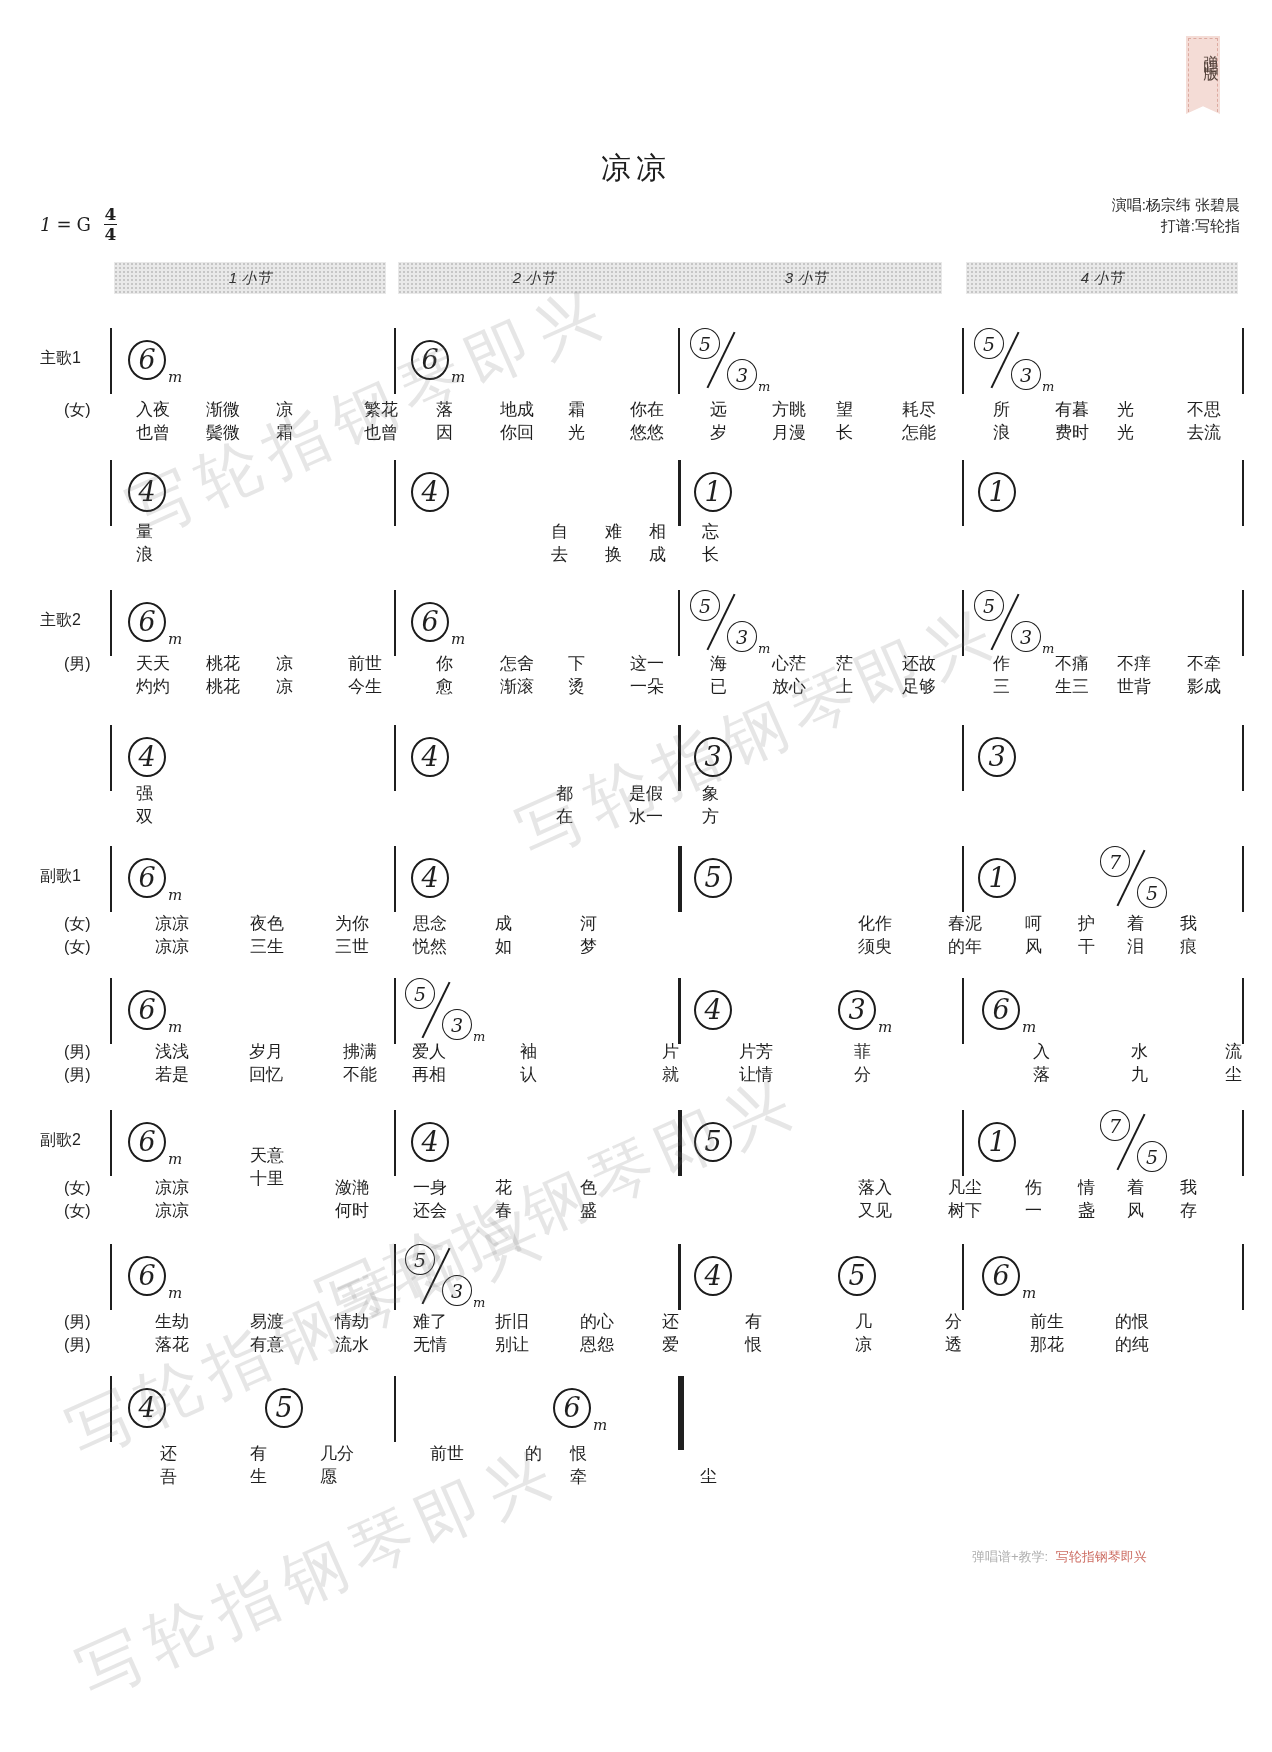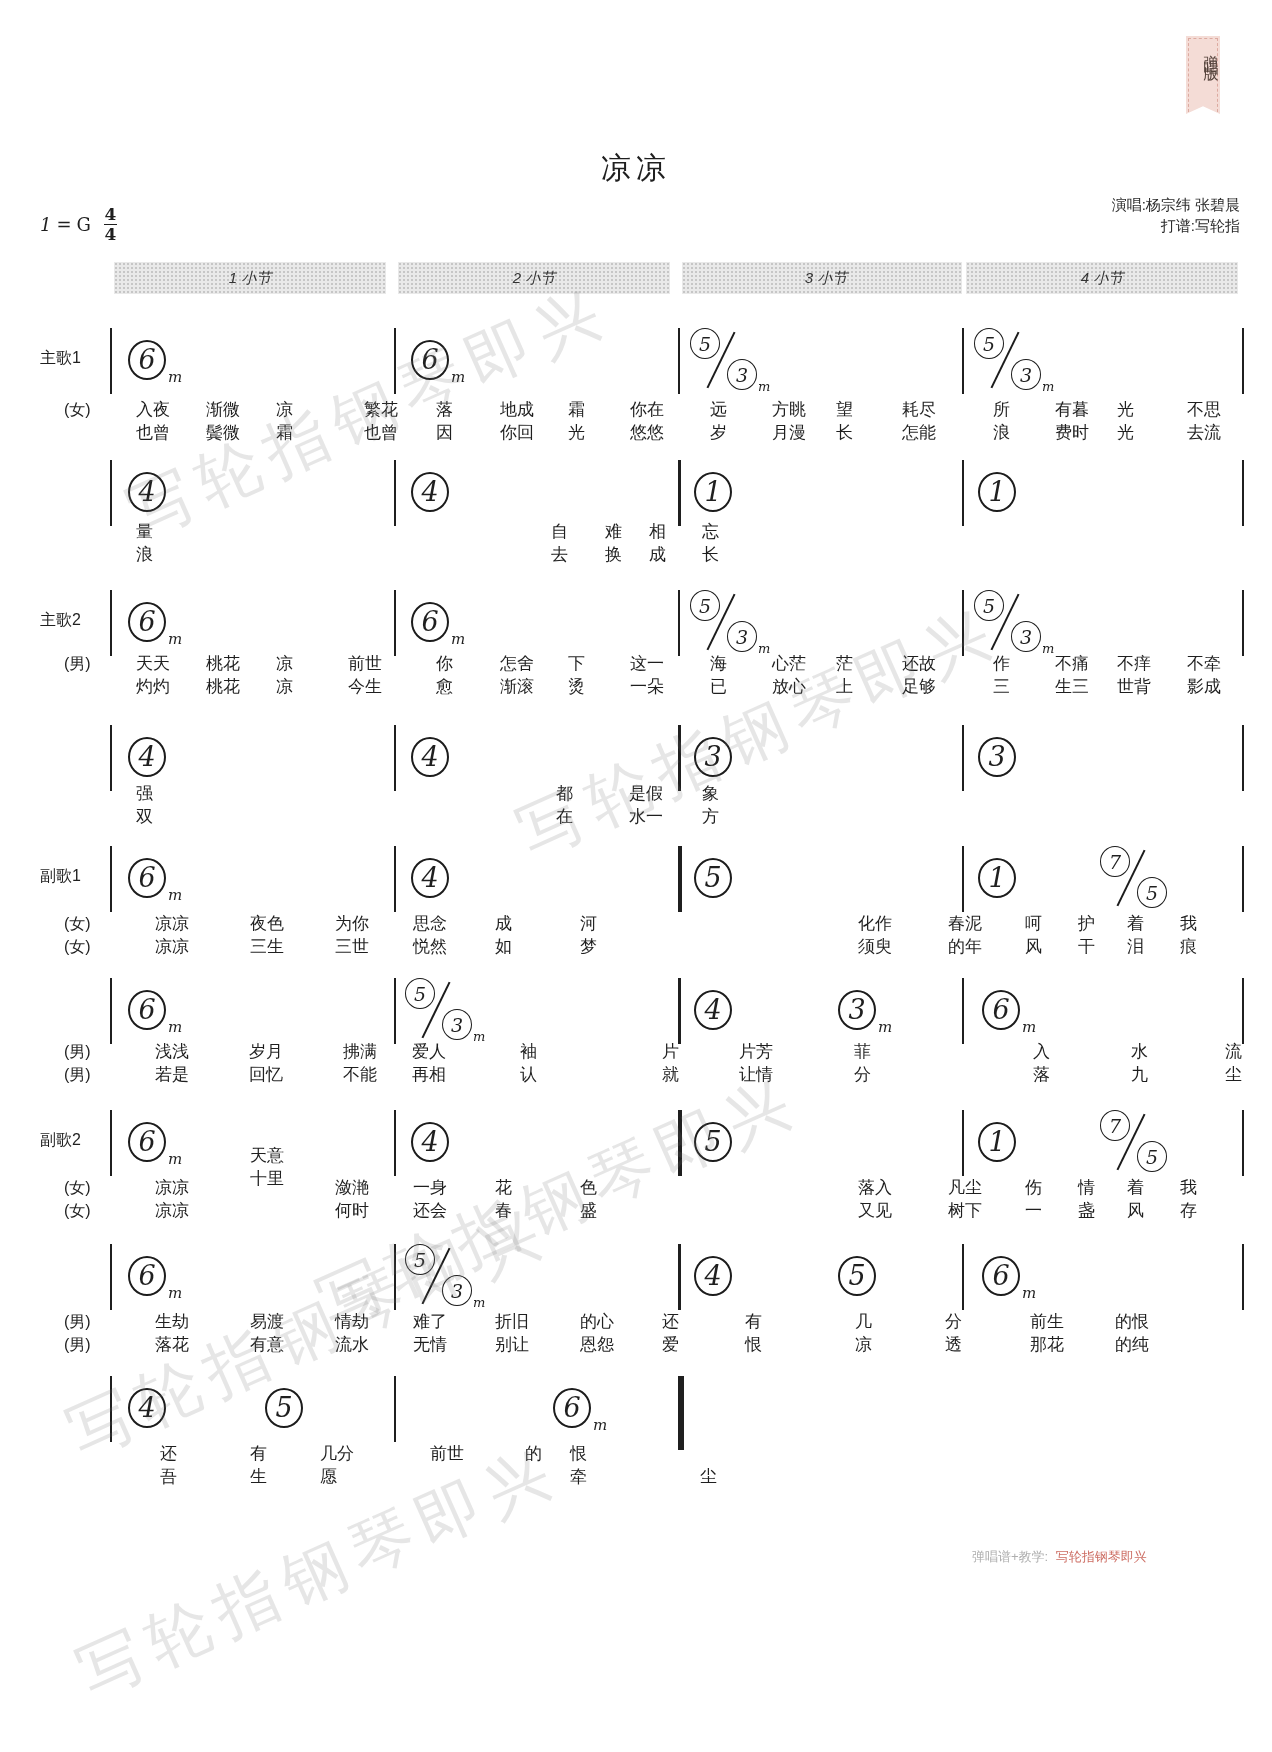--- a/index.html
+++ b/index.html
@@ -74,21 +74,21 @@
   </div>
 
   <div class="credits">
     <div>演唱:杨宗纬 张碧晨</div>
     <div>打谱:写轮指</div>
   </div>
 
   <div id="headers">
       <div class="hdr" style="left: 114px; width: 272px;">1 小节</div>
       <div class="hdr" style="left: 398px; width: 272px;">2 小节</div>
-      <div class="hdr" style="left: 682px; width: 272px; padding-left: 8px;">3 小节</div>
+      <div class="hdr" style="left: 662px; width: 272px; padding-left: 8px;">3 小节</div>
       <div class="hdr" style="left: 966px; width: 272px;">4 小节</div>
     </div>
 
   <div id="score">
       <div class="bl" style="left: 110px; top: 328px; width: 1.5px; height: 66px;"></div>
       <div class="bl" style="left: 394px; top: 328px; width: 1.5px; height: 66px;"></div>
       <div class="bl" style="left: 678px; top: 328px; width: 1.5px; height: 66px;"></div>
       <div class="bl" style="left: 962px; top: 328px; width: 1.5px; height: 66px;"></div>
       <div class="bl" style="left: 1242px; top: 328px; width: 1.5px; height: 66px;"></div>
       <div class="seclabel" style="top: 348px;">主歌1</div>

